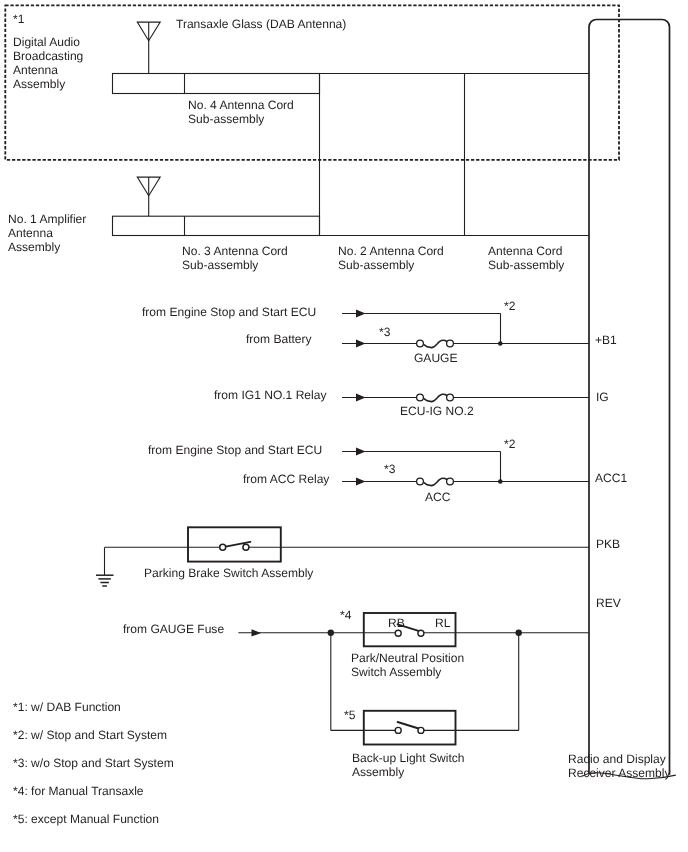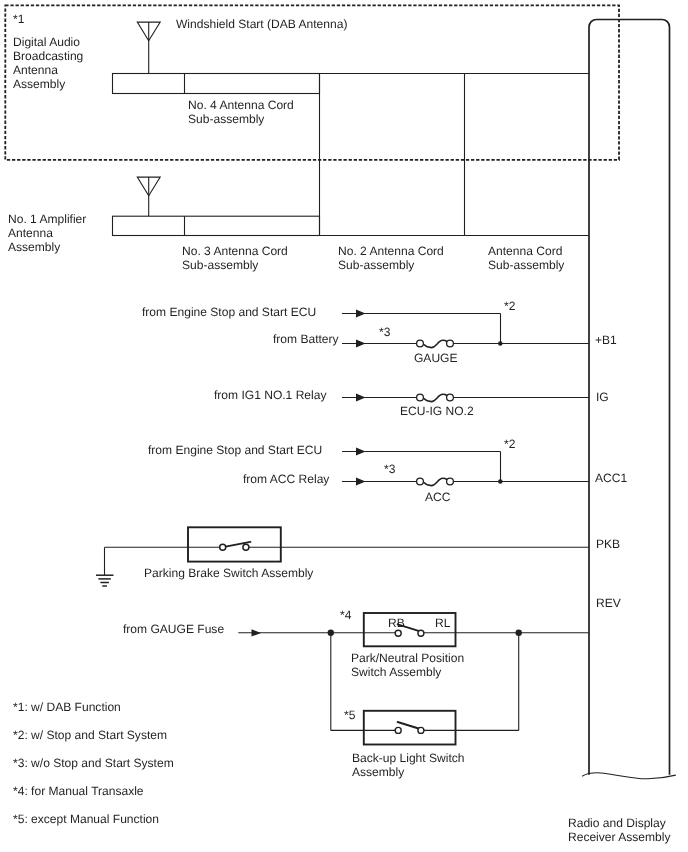--- a/index.html
+++ b/index.html
@@ -147,36 +147,36 @@
 
   <path d="M589 774.8 V27 A7.5 7.5 0 0 1 596.5 19.5 H662 A7.5 7.5 0 0 1 669.5 27 V774.8" fill="none" stroke="#231f20" stroke-width="1.7" stroke-linecap="butt"></path>
   <path d="M582.2 776.2 C588 772.8 596 772.3 604 773.2 C620 775.2 632 779 648 778.8 C660 778.6 668 777 675.8 775.1" fill="none" stroke="#231f20" stroke-width="1.1"></path>
 </svg>
   <div id="labels">
     <div class="lbl" style="left:13px;top:12px">*1</div>
     <div class="lbl" style="left:13px;top:34.5px">Digital Audio
 Broadcasting
 Antenna
 Assembly</div>
-    <div class="lbl" style="left:176px;top:17px">Windshield Start (DAB Antenna)</div>
+    <div class="lbl" style="left:176px;top:17px">Transaxle Glass (DAB Antenna)</div>
     <div class="lbl" style="left:188px;top:98px">No. 4 Antenna Cord
 Sub-assembly</div>
 
     <div class="lbl" style="left:8px;top:212px">No. 1 Amplifier
 Antenna
 Assembly</div>
     <div class="lbl" style="left:182px;top:244px">No. 3 Antenna Cord
 Sub-assembly</div>
     <div class="lbl" style="left:338px;top:244px">No. 2 Antenna Cord
 Sub-assembly</div>
     <div class="lbl" style="left:488px;top:244px">Antenna Cord
 Sub-assembly</div>
 
     <div class="lbl" style="left:142px;top:305px">from Engine Stop and Start ECU</div>
-    <div class="lbl" style="left:273px;top:332px">from Battery</div>
+    <div class="lbl" style="left:246px;top:332px">from Battery</div>
     <div class="lbl" style="left:504px;top:299px">*2</div>
     <div class="lbl" style="left:379px;top:325px">*3</div>
     <div class="lbl" style="left:414px;top:351px">GAUGE</div>
     <div class="lbl" style="left:595px;top:333px">+B1</div>
 
     <div class="lbl" style="left:214px;top:388px">from IG1 NO.1 Relay</div>
     <div class="lbl" style="left:400px;top:404px">ECU-IG NO.2</div>
     <div class="lbl" style="left:596px;top:390px">IG</div>
 
     <div class="lbl" style="left:148px;top:443px">from Engine Stop and Start ECU</div>
@@ -193,21 +193,21 @@
     <div class="lbl" style="left:596px;top:596px">REV</div>
     <div class="lbl" style="left:340px;top:608px">*4</div>
     <div class="lbl" style="left:388px;top:616px">RB</div>
     <div class="lbl" style="left:435px;top:616px">RL</div>
     <div class="lbl" style="left:351px;top:651px">Park/Neutral Position
 Switch Assembly</div>
     <div class="lbl" style="left:344px;top:708px">*5</div>
     <div class="lbl" style="left:352px;top:751px">Back-up Light Switch
 Assembly</div>
 
-    <div class="lbl" style="left:568px;top:816px">Radio and Display
+    <div class="lbl" style="left:568px;top:752px">Radio and Display
 Receiver Assembly</div>
 
     <div class="lbl" style="left:13px;top:700px">*1: w/ DAB Function</div>
     <div class="lbl" style="left:13px;top:728px">*2: w/ Stop and Start System</div>
     <div class="lbl" style="left:13px;top:756px">*3: w/o Stop and Start System</div>
     <div class="lbl" style="left:13px;top:784px">*4: for Manual Transaxle</div>
     <div class="lbl" style="left:13px;top:812px">*5: except Manual Function</div>
   </div>
 </div>
 

